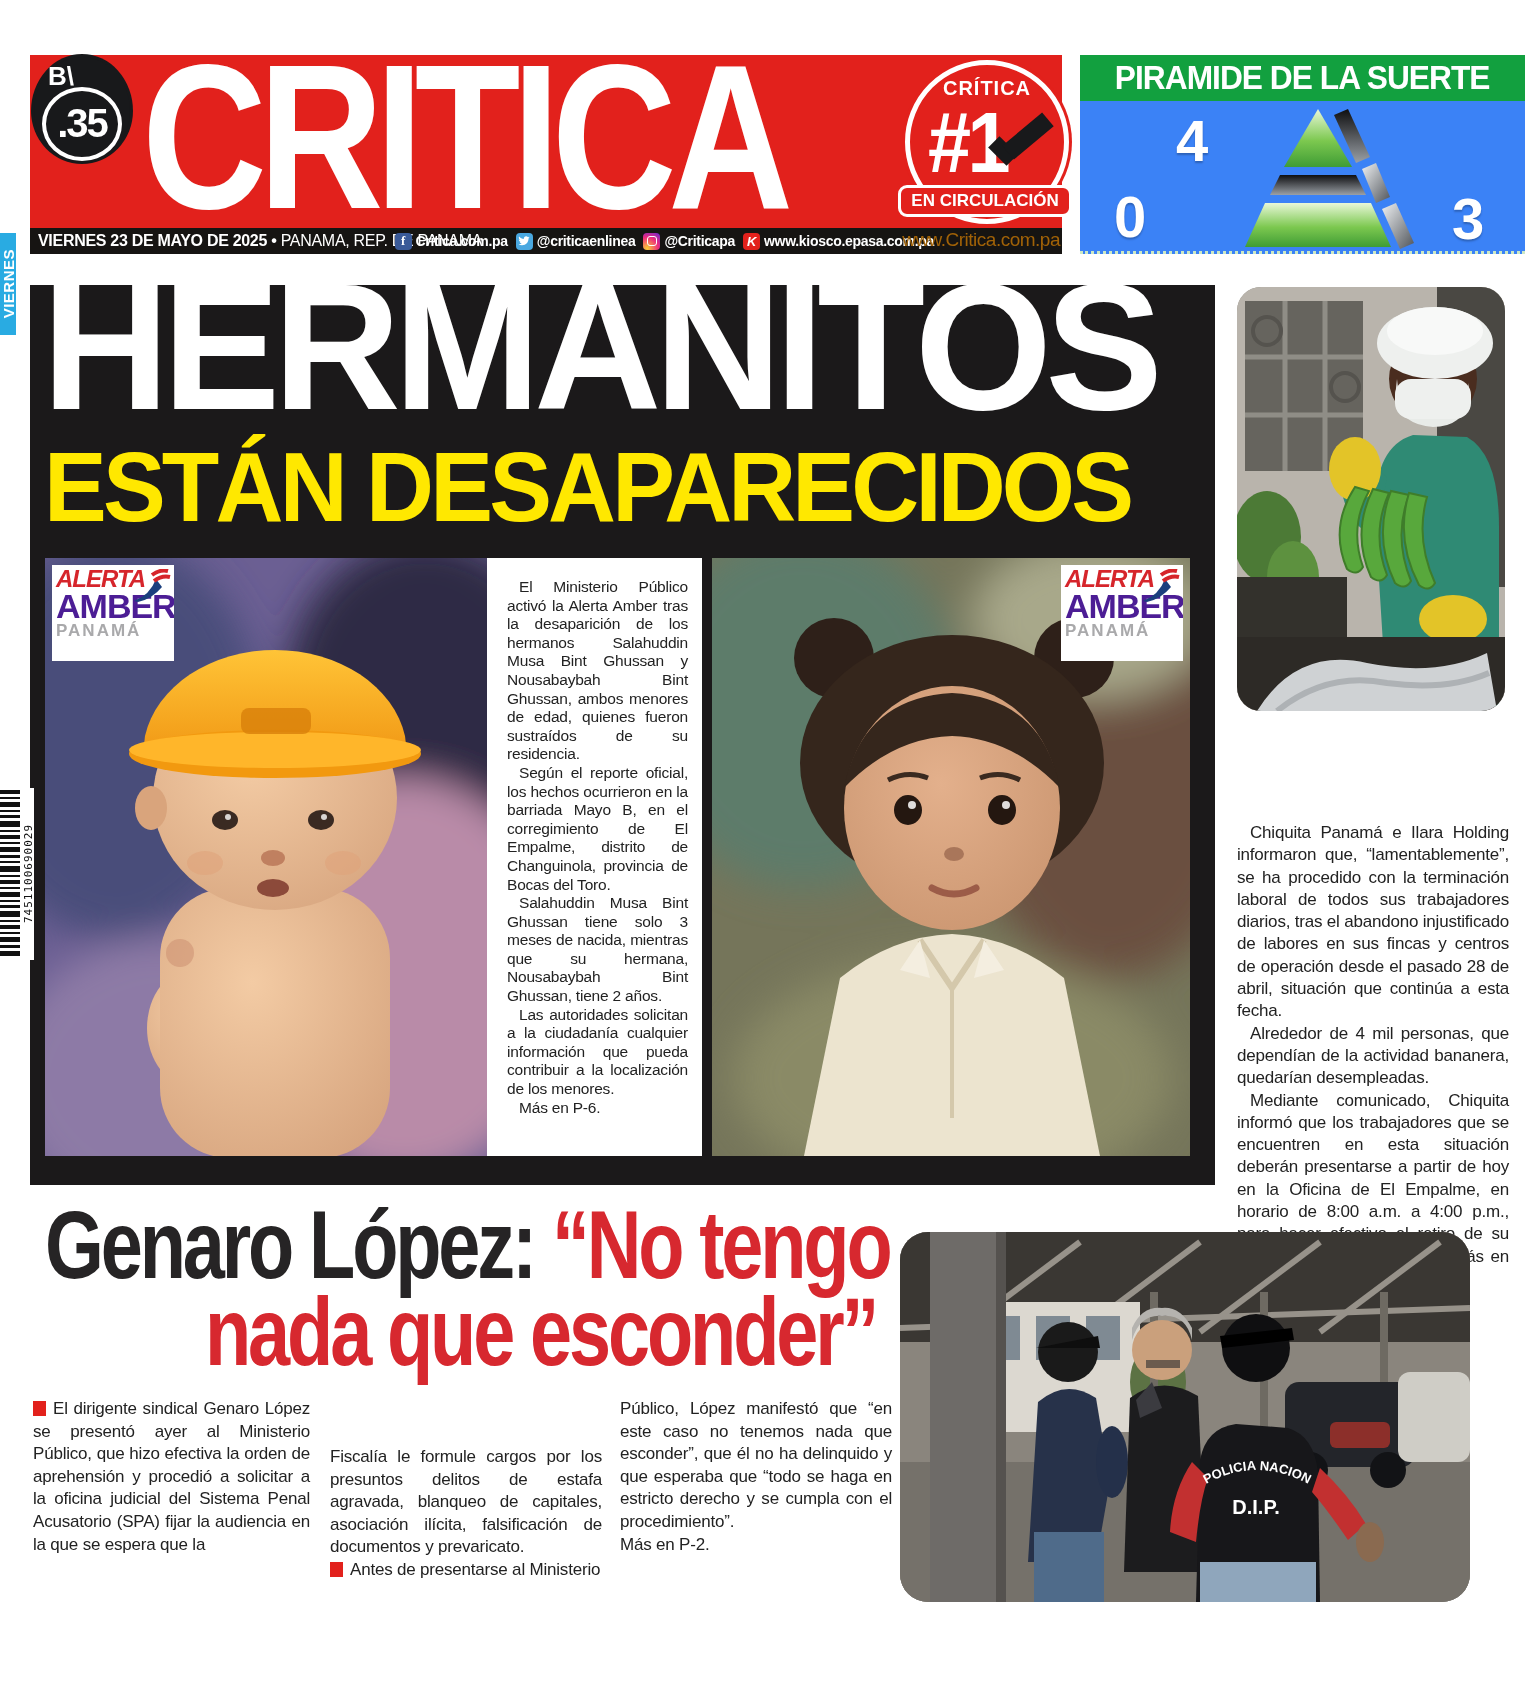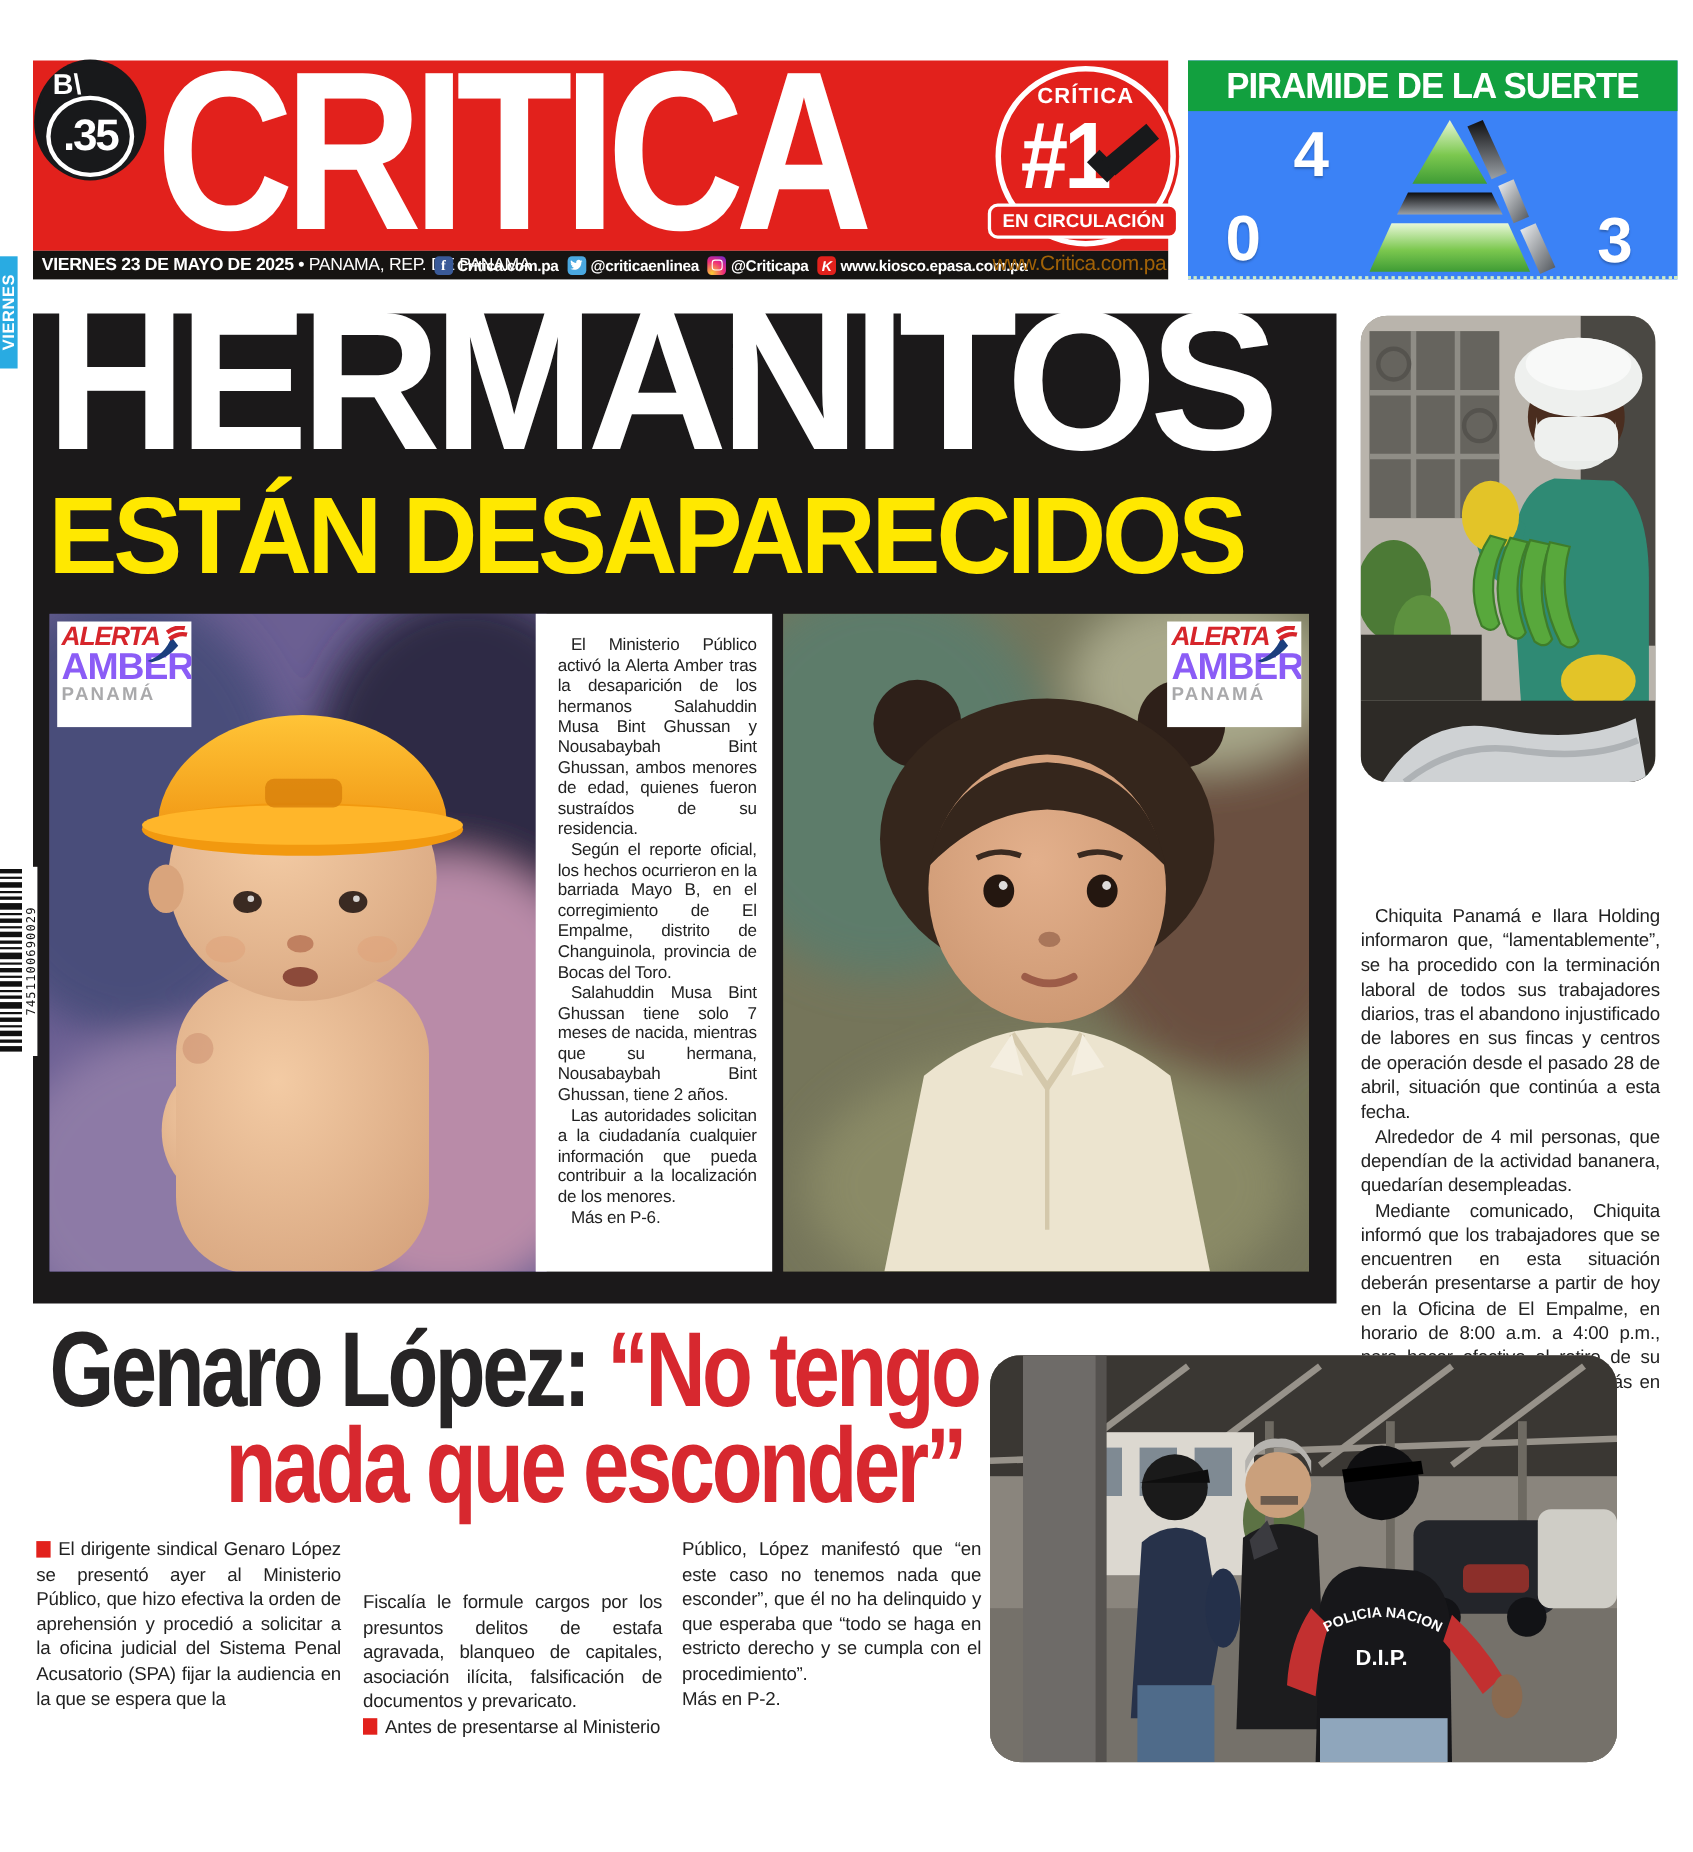--- a/index.html
+++ b/index.html
@@ -63,21 +63,21 @@
   #headline-2{left:14px;top:152px;color:#ffe800;font-weight:bold;font-size:99px;letter-spacing:-4px;
       transform:scaleX(0.95);transform-origin:left top;line-height:1;white-space:nowrap;}
   #baby-photo{left:15px;top:273px;width:452px;height:598px;overflow:hidden;background:#6b5f93;}
   #story-col{left:457px;top:273px;width:215px;height:598px;background:#ffffff;box-sizing:border-box;
       padding:20px 14px 0 20px;}
   #story-col p{margin:0;font-size:15.5px;line-height:18.6px;text-align:justify;color:#222;text-indent:12px;
       letter-spacing:-0.2px;}
   #girl-photo{left:682px;top:273px;width:478px;height:598px;overflow:hidden;background:#6e6e52;}
   .amber-logo{width:122px;height:96px;background:#ffffff;padding:2px 4px;box-sizing:border-box;overflow:hidden;}
   .amber-l1{color:#d6252b;font-weight:bold;font-style:italic;font-size:24px;letter-spacing:-1px;line-height:1;display:block;}
-  .amber-l2{color:#8b5cf6;font-weight:bold;font-size:34px;letter-spacing:-1px;line-height:0.92;display:block;}
+  .amber-l2{color:#4c1d95;font-weight:bold;font-size:34px;letter-spacing:-1px;line-height:0.92;display:block;}
   .amber-l3{color:#a9a9ab;font-weight:bold;font-size:17px;letter-spacing:2px;line-height:1.1;display:block;}
   .amber-swoosh{position:absolute;right:2px;top:4px;}
   #amber-1{left:22px;top:280px;}
   #amber-2{left:1031px;top:280px;}
 
   
   #barcode{left:0;top:788px;width:34px;height:172px;background:#ffffff;}
   #barcode-num{right:-1px;top:0;height:100%;display:flex;align-items:center;}
   #barcode-num span{writing-mode:vertical-rl;transform:rotate(180deg);font-size:11px;color:#111;
       font-family:"DejaVu Sans Mono",monospace;letter-spacing:1px;}
@@ -240,21 +240,21 @@
         <ellipse cx="228" cy="300" rx="12" ry="8" fill="#c08060"></ellipse>
         <ellipse cx="228" cy="330" rx="16" ry="9" fill="#8c4a3a"></ellipse>
         <ellipse cx="160" cy="305" rx="18" ry="12" fill="#e0a37c" opacity="0.6"></ellipse>
         <ellipse cx="298" cy="305" rx="18" ry="12" fill="#e0a37c" opacity="0.6"></ellipse>
       </svg>
     </div>
 
     <div class="abs" id="story-col">
       <p>El Ministerio Público activó la Alerta Amber tras la desaparición de los hermanos Salahuddin Musa Bint Ghussan y Nousabaybah Bint Ghussan, ambos menores de edad, quienes fueron sustraídos de su residencia.</p>
       <p>Según el reporte oficial, los hechos ocurrieron en la barriada Mayo B, en el corregimiento de El Empalme, distrito de Changuinola, provincia de Bocas del Toro.</p>
-      <p>Salahuddin Musa Bint Ghussan tiene solo 7 meses de nacida, mientras que su hermana, Nousabaybah Bint Ghussan, tiene 2 años.</p>
+      <p>Salahuddin Musa Bint Ghussan tiene solo 3 meses de nacida, mientras que su hermana, Nousabaybah Bint Ghussan, tiene 2 años.</p>
       <p>Las autoridades solicitan a la ciudadanía cualquier información que pueda contribuir a la localización de los menores.</p>
       <p>Más en P-6.</p>
     </div>
 
     <div class="abs" id="girl-photo">
       <svg width="478" height="598" viewBox="0 0 478 598">
         <defs>
           <filter id="blurB">
               <feGaussianBlur stdDeviation="20"></feGaussianBlur>
             </filter>

